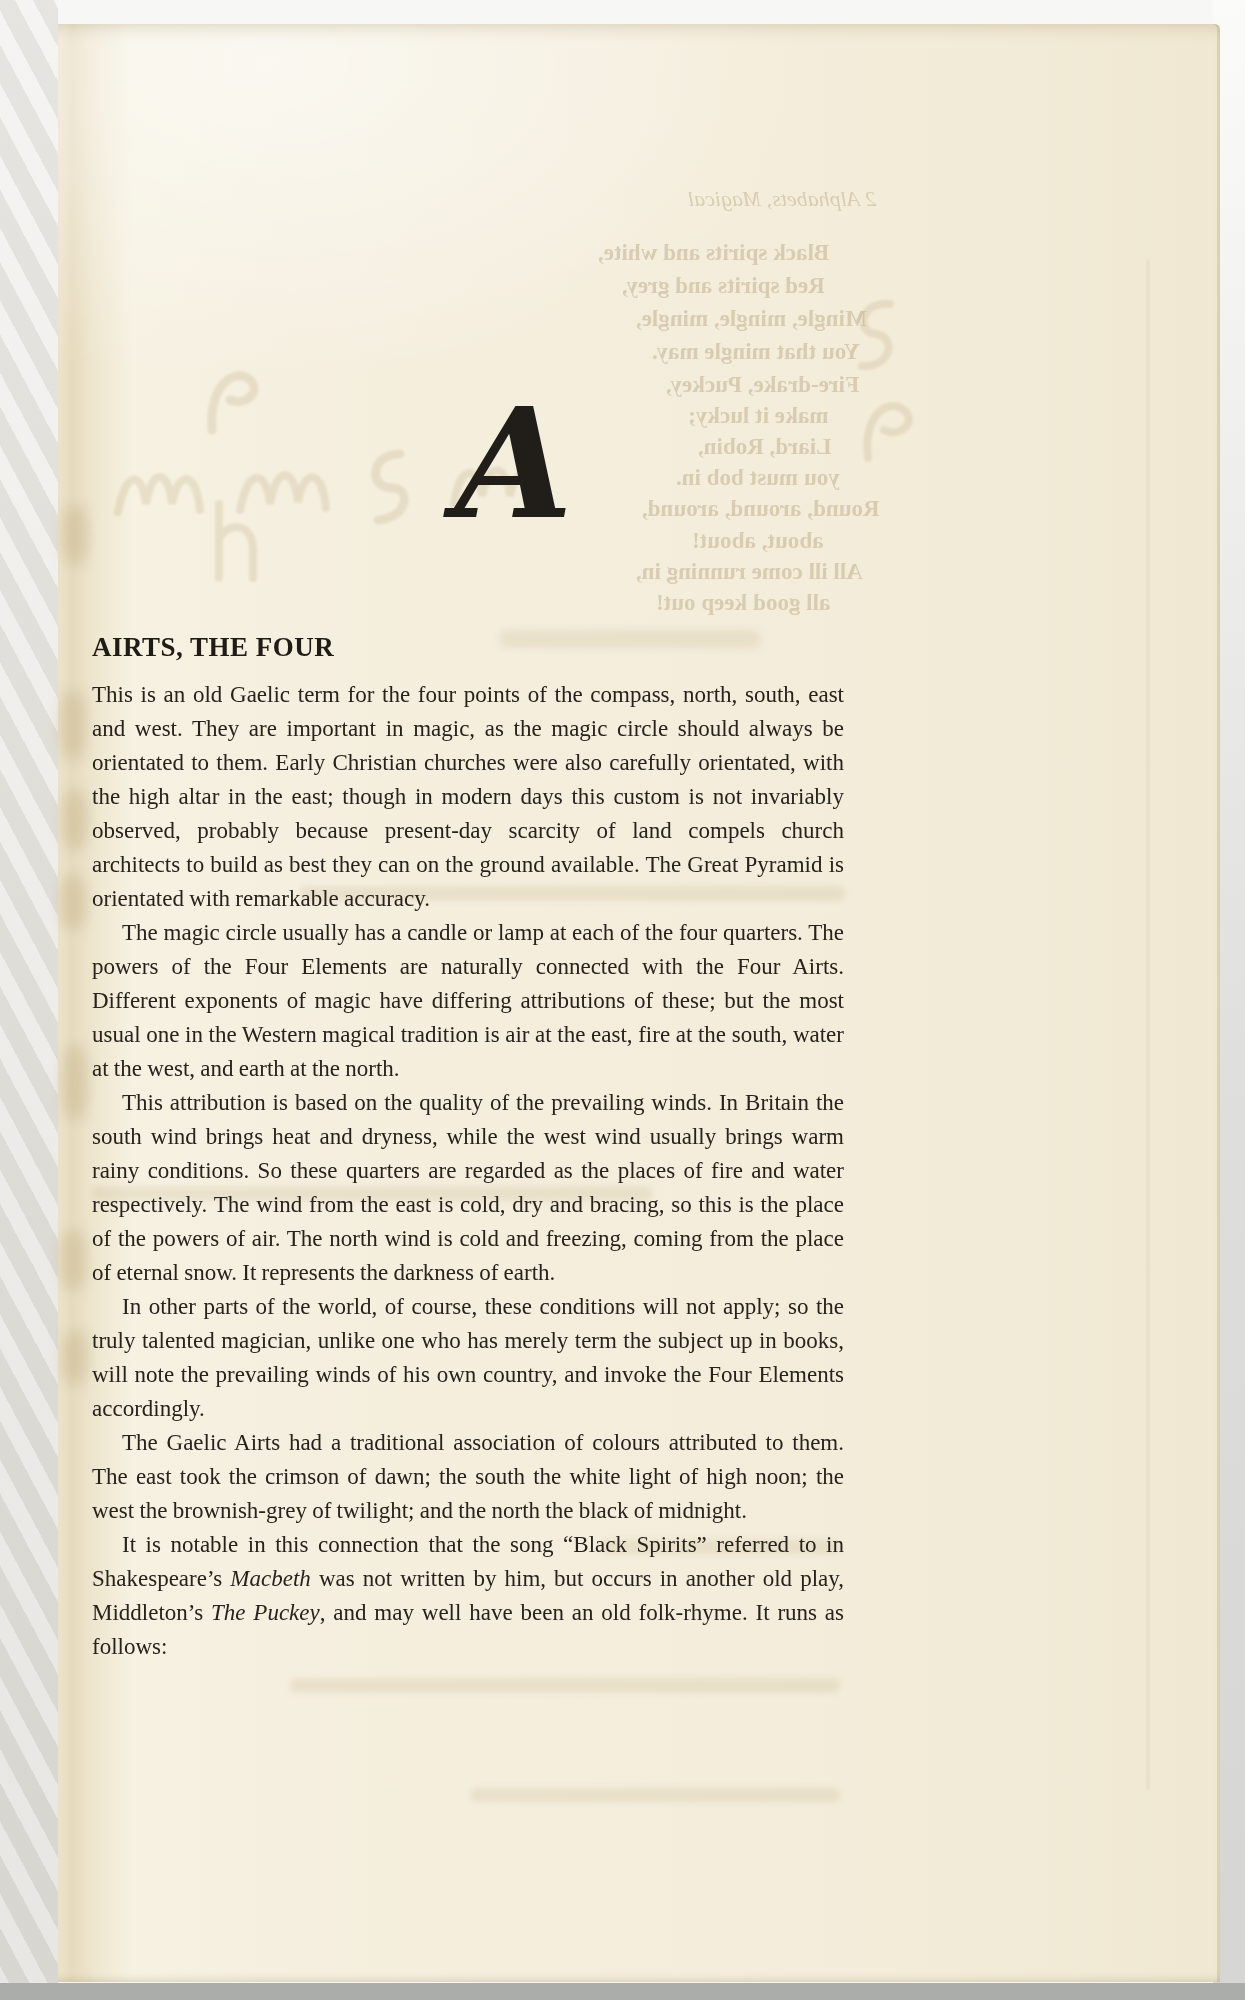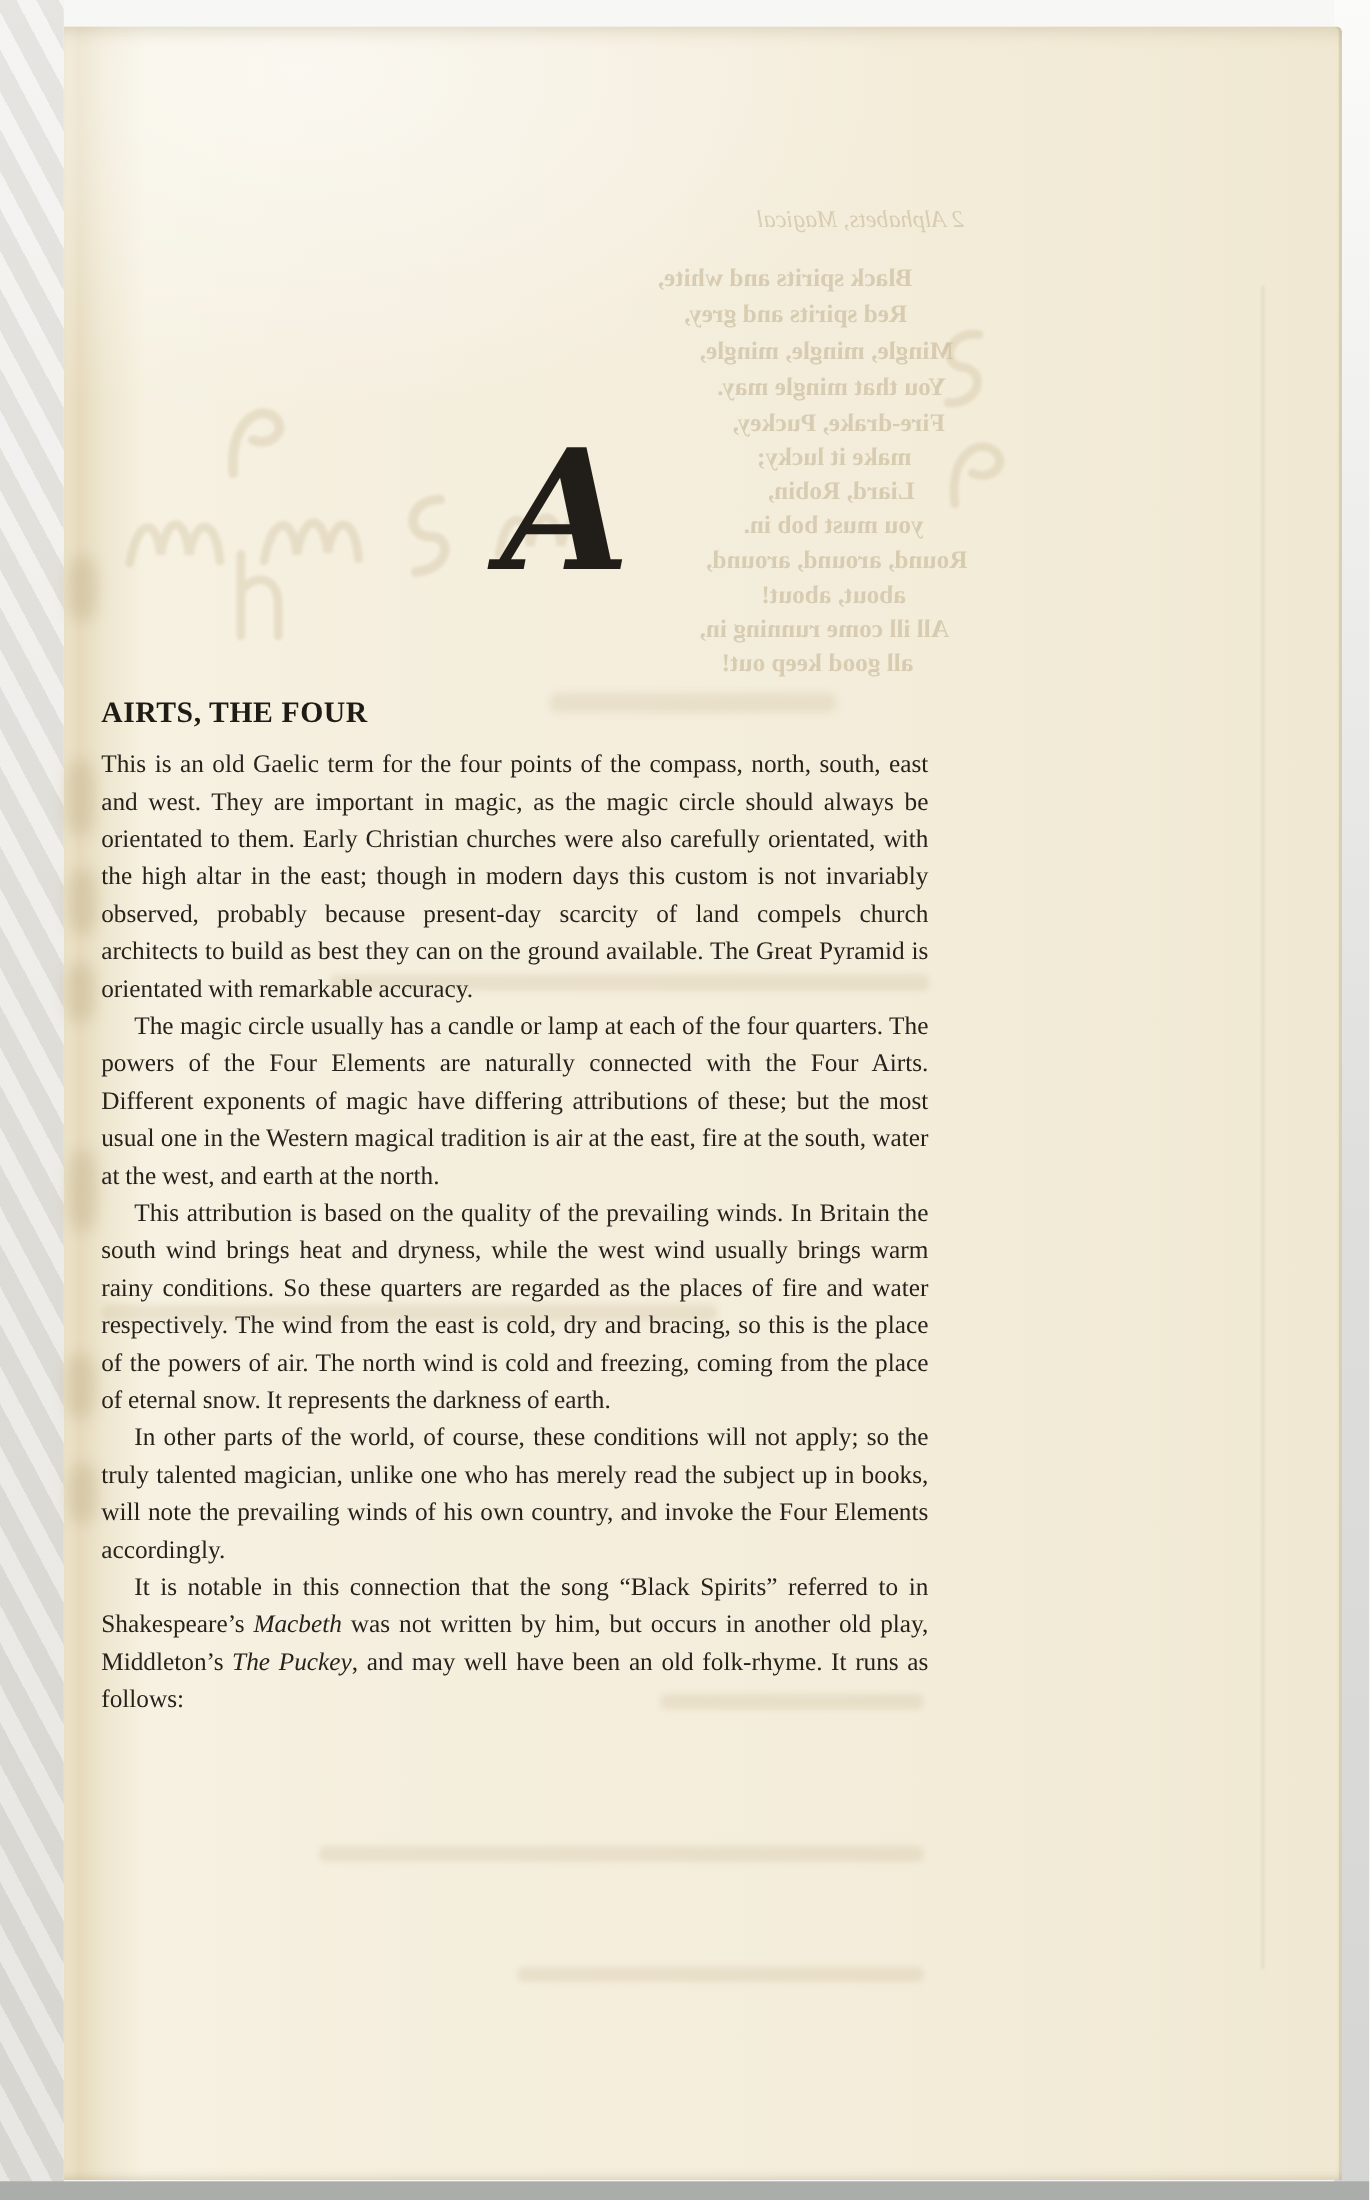--- a/index.html
+++ b/index.html
@@ -145,19 +145,20 @@
 
   <div class="drop-cap">A</div>
 
   <div class="page-content" style="position:absolute;left:58px;top:24px;width:1162px;height:1467px;">
     <div class="text-block">
       <h2 class="entry-heading">AIRTS, THE FOUR</h2>
       <div id="paragraphs">
           <p class="para"><span>This is an old Gaelic term for the four points of the compass, north, south, east and west. They are important in magic, as the magic circle should always be orientated to them. Early Christian churches were also carefully orientated, with the high altar in the east; though in modern days this custom is not invariably observed, probably because present-day scarcity of land compels church architects to build as best they can on the ground available. The Great Pyramid is orientated with remarkable accuracy.</span></p>
           <p class="para indent"><span>The magic circle usually has a candle or lamp at each of the four quarters. The powers of the Four Elements are naturally connected with the Four Airts. Different exponents of magic have differing attributions of these; but the most usual one in the Western magical tradition is air at the east, fire at the south, water at the west, and earth at the north.</span></p>
           <p class="para indent"><span>This attribution is based on the quality of the prevailing winds. In Britain the south wind brings heat and dryness, while the west wind usually brings warm rainy conditions. So these quarters are regarded as the places of fire and water respectively. The wind from the east is cold, dry and bracing, so this is the place of the powers of air. The north wind is cold and freezing, coming from the place of eternal snow. It represents the darkness of earth.</span></p>
-          <p class="para indent"><span>In other parts of the world, of course, these conditions will not apply; so the truly talented magician, unlike one who has merely read the subject up in books, will note the prevailing winds of his own country, and invoke the Four Elements accordingly.</span></p>
+          <p class="para indent"><span>In other parts of the world, of course, these conditions will not apply; so the truly talented magician, unlike one who has merely term the subject up in books, will note the prevailing winds of his own country, and invoke the Four Elements accordingly.</span></p>
+          <p class="para indent"><span>The Gaelic Airts had a traditional association of colours attributed to them. The east took the crimson of dawn; the south the white light of high noon; the west the brownish-grey of twilight; and the north the black of midnight.</span></p>
           <p class="para indent"><span>It is notable in this connection that the song “Black Spirits” referred to in Shakespeare’s </span><span class="it">Macbeth</span><span> was not written by him, but occurs in another old play, Middleton’s </span><span class="it">The Puckey</span><span>, and may well have been an old folk-rhyme. It runs as follows:</span></p>
         </div>
     </div>
   </div>
 
 </div>
 
 </body></html>

